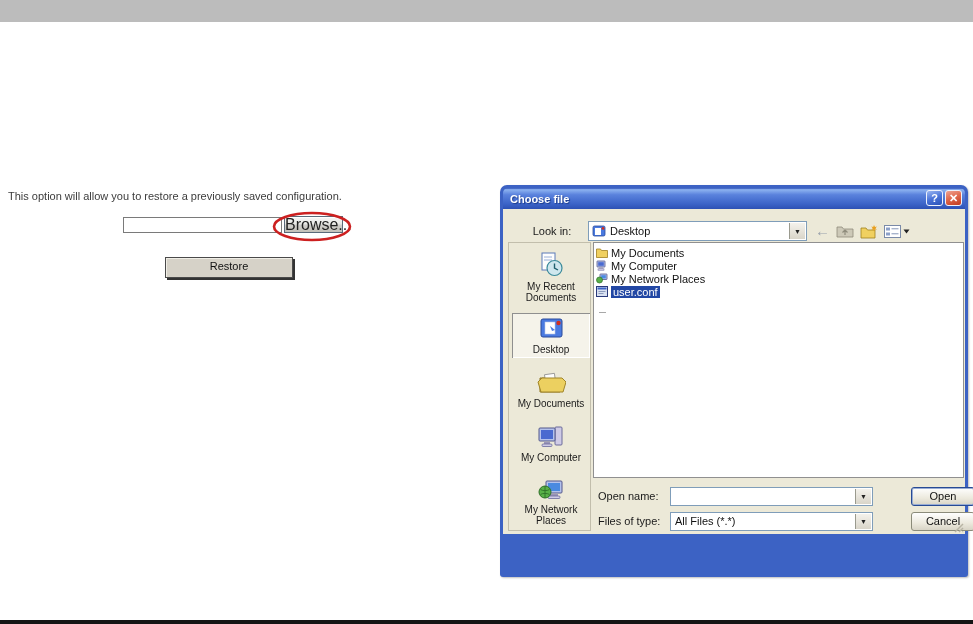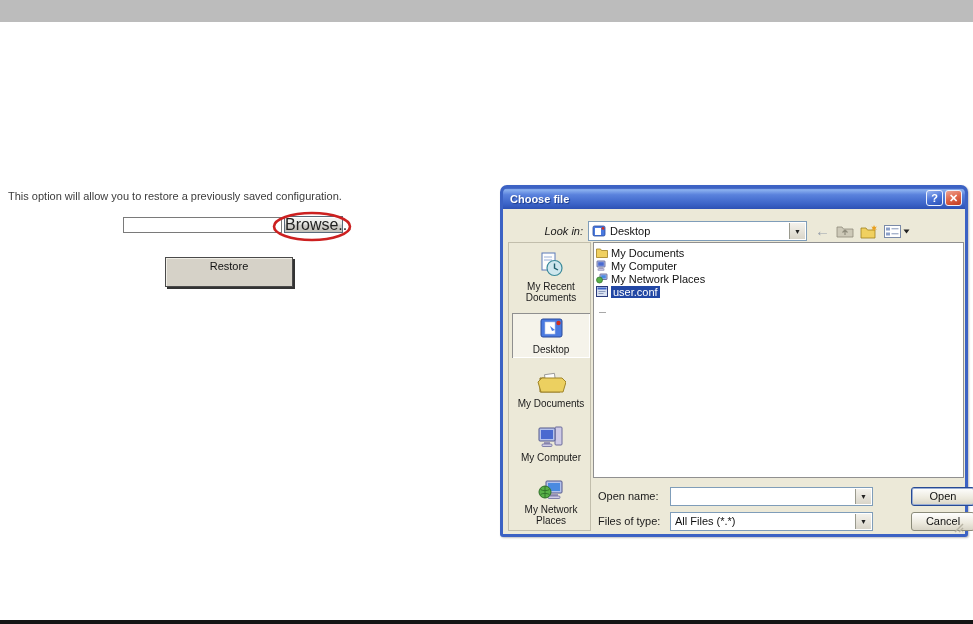--- a/index.html
+++ b/index.html
@@ -13,43 +13,43 @@
   .page-heading { position:absolute; left:8px; top:156px; font-size:13px; font-weight:bold; color:#3a3a9e; }
   .page-desc { position:absolute; left:8px; top:190px; font-size:11px; color:#3c3c3c; }
 
   .file-input { position:absolute; left:123px; top:217px; width:159px; height:16px;
     border:1px solid #7a7a7a; background:#fff; font-size:11px; padding:0 2px; }
   .browse-btn { position:absolute; left:284px; top:216px; width:59px; height:17px;
     border:1px solid #5a6a7a; background:linear-gradient(180deg,#f7f7f7 0%,#e9e9e6 45%,#d0cecb 55%,#c3c1b9 100%);
     box-shadow:inset 0 1px 0 #ffffff; font-size:16px; color:#222; text-align:center; line-height:15px; cursor:pointer; }
   .ellipse-annotation { position:absolute; left:271px; top:210px; width:82px; height:33px; pointer-events:none; }
 
-  .restore-btn { position:absolute; left:165px; top:257px; width:128px; height:30px;
+  .restore-btn { position:absolute; left:165px; top:257px; width:128px; height:21px;
     background:#d6d2c8; border:1px solid #4a4a4a; box-shadow:2px 2px 0 #333, inset 1px 1px 0 #f0eee6;
     font-size:11px; color:#111; text-align:center; line-height:17px; cursor:pointer; }
 
   
-  .dialog { position:absolute; left:500px; top:185px; width:468px; height:352px;
+  .dialog { position:absolute; left:500px; top:185px; width:468px; height:392px;
     background:#3c62c4; border-radius:7px 7px 3px 3px; padding:3px;
     box-shadow:1px 1px 2px rgba(0,0,0,.25); }
   .titlebar { height:21px; border-radius:5px 5px 0 0; position:relative;
     background:linear-gradient(180deg,#2a4fb8 0%,#8db2f0 8%,#5a82dd 32%,#3c64c8 75%,#2d51b4 100%);
     display:flex; align-items:center; }
   .titlebar-text { color:#fff; font-size:11px; font-weight:bold; padding-left:7px;
     text-shadow:1px 1px 1px #1a3a8a; }
   .titlebar-buttons { position:absolute; right:3px; top:2px; display:flex; gap:2px; }
   .tb-btn { width:17px; height:16px; border:1px solid #eef2fc; border-radius:3px; color:#fff;
     font-size:11px; font-weight:bold; text-align:center; line-height:14px; cursor:pointer; }
   .tb-help { background:linear-gradient(160deg,#9ab6f0 0%,#4a73d8 50%,#2a52b8 100%); }
   .tb-close { background:linear-gradient(160deg,#f0a494 0%,#e06b4f 45%,#c33a1e 100%); }
 
   .client { position:relative; width:462px; height:325px; background:#ece9d8; }
 
-  .lookin-label { position:absolute; left:18px; top:16px; width:62px; text-align:right;
-    font-size:11px; color:#1a1a1a;font-style:italic; }
+  .lookin-label { position:absolute; left:18px; top:16px; width:62px; text-align:center;
+    font-size:11px; color:#1a1a1a; }
   .lookin-combo { position:absolute; left:85px; top:12px; width:219px; height:20px;
     background:#fff; border:1px solid #7f9db9; display:flex; align-items:center; gap:4px; padding-left:3px; cursor:pointer; }
   .lookin-combo .combo-text { font-size:11px; color:#111; }
   .combo-arrow { position:absolute; right:1px; top:1px; bottom:1px; width:16px;
     background:linear-gradient(180deg,#f4f2ec,#d9d5c9); border-left:1px solid #9a9a8e;
     font-size:7px; color:#222; display:flex; align-items:center; justify-content:center; cursor:pointer; }
 
   .toolbar { position:absolute; left:312px; top:13px; display:flex; align-items:center; gap:6px; }
   .tool { height:18px; display:flex; align-items:center; cursor:pointer; }
   .back-glyph { font-size:15px; font-weight:bold; color:#9aa2ac; line-height:16px; }

